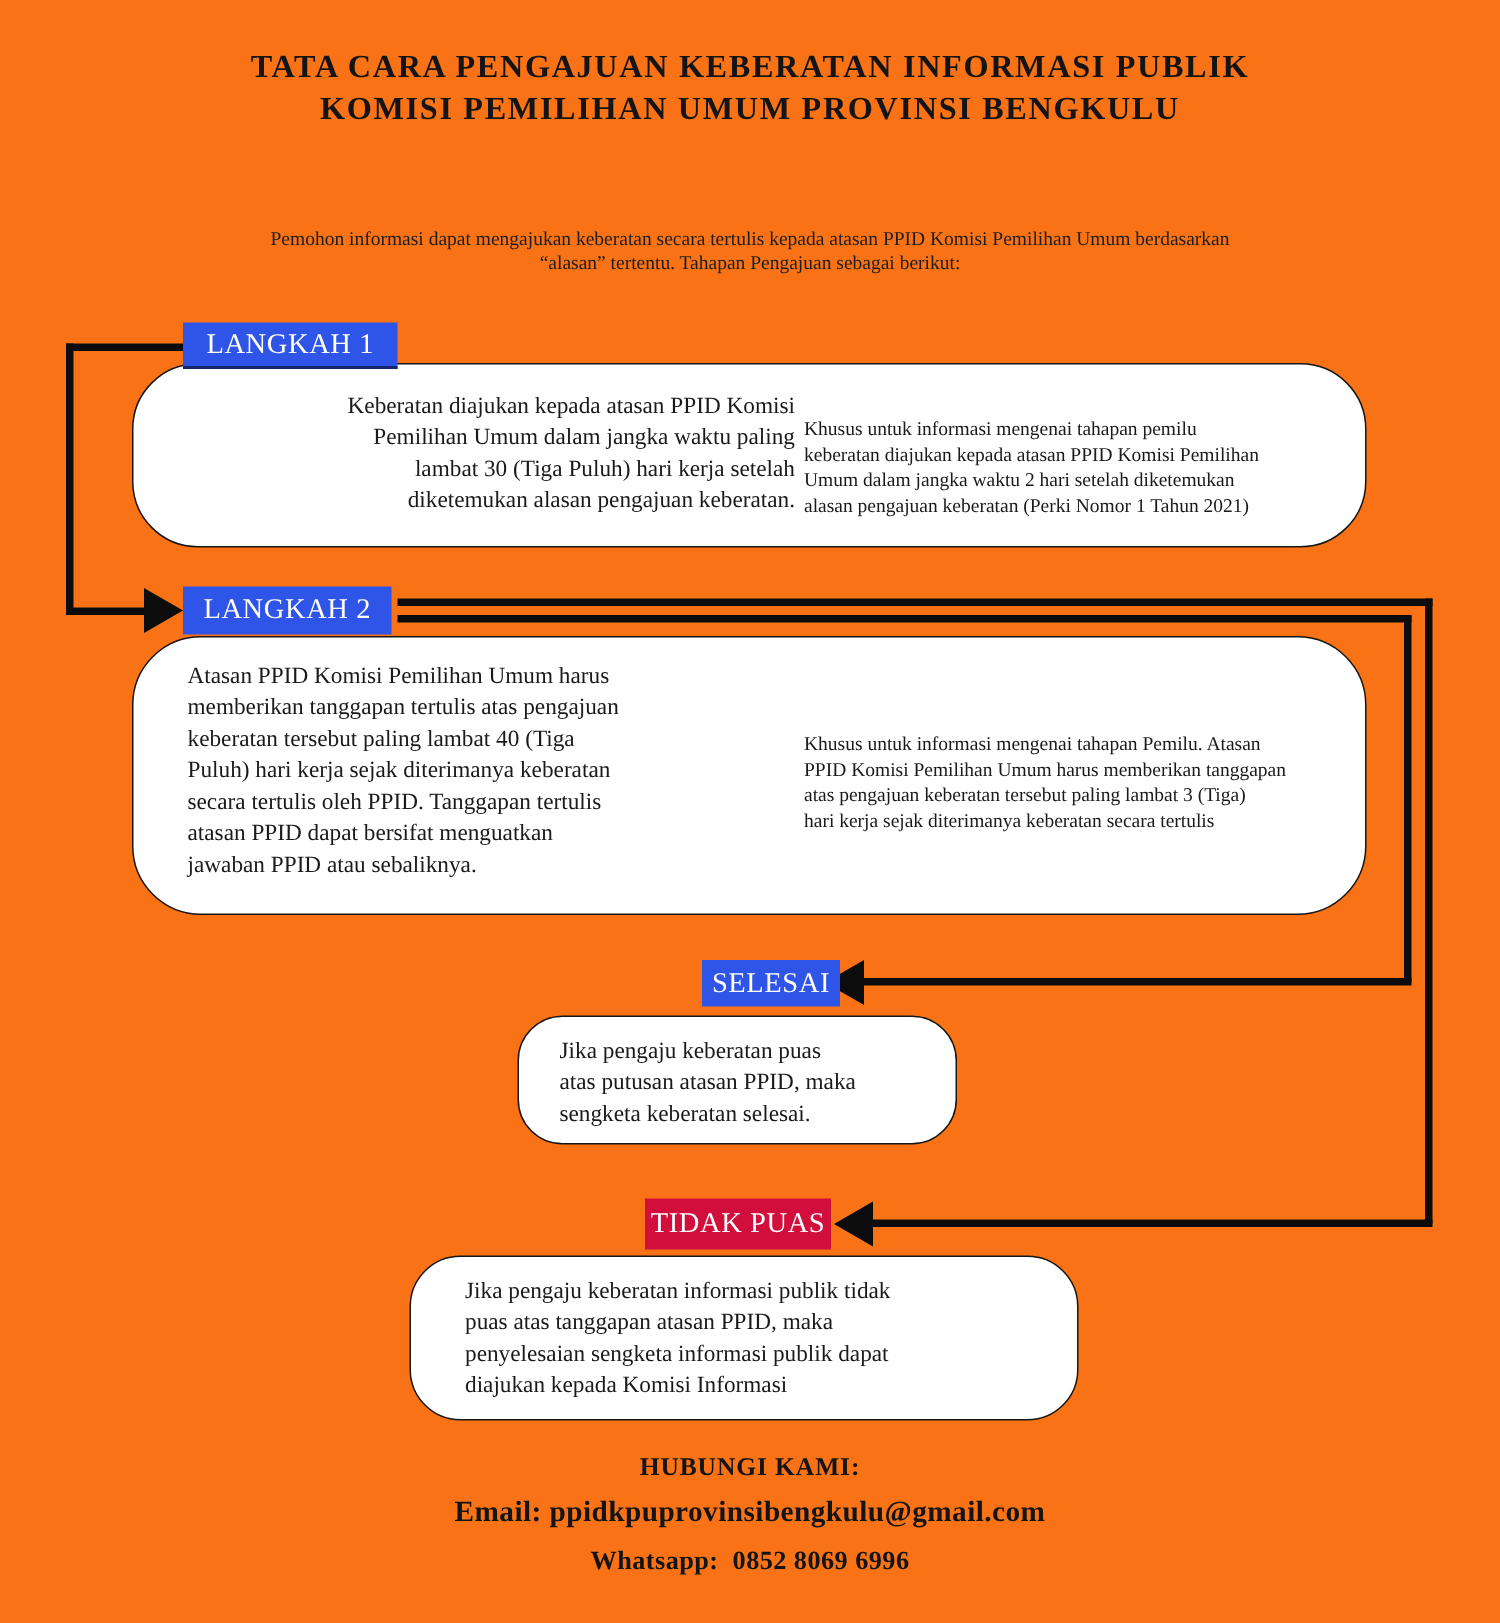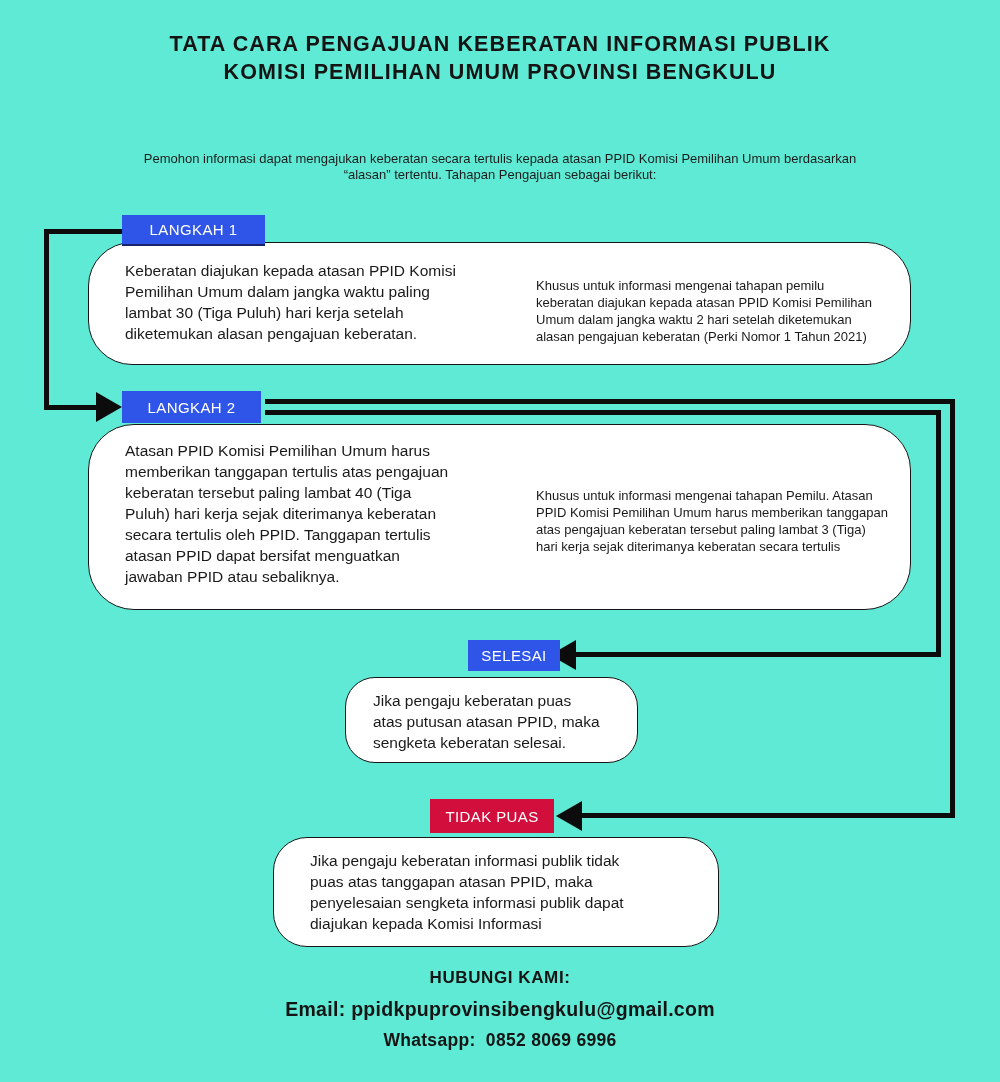--- a/index.html
+++ b/index.html
@@ -1,44 +1,44 @@
 <!DOCTYPE html>
 <html><head>
 <meta charset="utf-8">
 <style>
   html,body{margin:0;padding:0;background:#e5e4e4;}
   .canvas{
-    position:relative;width:1000px;height:1082px;background:#5eead4;
-    font-family:Liberation Sans, sans-serif;overflow:hidden;color:#1a1a1a;
+    position:relative;width:1000px;height:1082px;background:#f97316;
+    font-family:Liberation Serif, serif;overflow:hidden;color:#1a1a1a;
   }
   
   .title{position:absolute;top:31px;left:0;width:100%;text-align:center;
     font-weight:800;font-size:21.5px;line-height:27.5px;letter-spacing:1.1px;color:#141414;}
   
   .intro{position:absolute;top:151px;left:90px;width:820px;text-align:center;
     font-size:13px;line-height:16px;color:#1d1d1d;white-space:pre-line;}
   
   .badge{position:absolute;display:flex;align-items:center;justify-content:center;
-    color:#ffffff;font-size:15px;letter-spacing:0.4px;z-index:4;}
+    color:#ffffff;font-size:19px;letter-spacing:0.4px;z-index:4;}
   .badge.blue{background:#2e55e8;}
   .badge.red{background:#d20e3c;}
   #badge1{left:122px;top:215px;width:143px;height:29px;border-bottom:2px solid #17246b;}
   #badge2{left:122px;top:391px;width:139px;height:32px;}
   #badge3{left:436px;top:640px;width:92px;height:31px;margin-left:32px;}
   #badge4{left:430px;top:799px;width:124px;height:34px;}
   
   .bubble{position:absolute;background:#ffffff;border:1.5px solid #161616;z-index:2;box-sizing:border-box;}
   #box1{left:88px;top:242px;width:823px;height:123px;border-radius:44px;}
   #box2{left:88px;top:424px;width:823px;height:186px;border-radius:46px;}
   #box3{left:345px;top:677px;width:293px;height:86px;border-radius:30px;}
   #box4{left:273px;top:837px;width:446px;height:110px;border-radius:34px;}
   
   .maintext{position:absolute;font-size:15.5px;line-height:21px;color:#1a1a1a;white-space:pre-line;z-index:3;}
   .sidetext{position:absolute;font-size:13px;line-height:17px;color:#1a1a1a;white-space:pre-line;z-index:3;}
-  #box1-main{left:125px;top:260px;width:405px;}
+  #box1-main{left:125px;top:260px;width:405px;text-align:right;}
   #box1-side{left:536px;top:277px;width:365px;}
   #box2-main{left:125px;top:440px;width:408px;}
   #box2-side{left:536px;top:487px;width:372px;}
   #box3-text{left:373px;top:690px;width:252px;}
   #box4-text{left:310px;top:850px;width:402px;}
   
   .line{position:absolute;background:#0c0c0c;z-index:1;}
   .arrow{position:absolute;width:0;height:0;z-index:1;
     border-top:15px solid transparent;border-bottom:15px solid transparent;}
   .arrow.right{border-left:26px solid #0c0c0c;}

